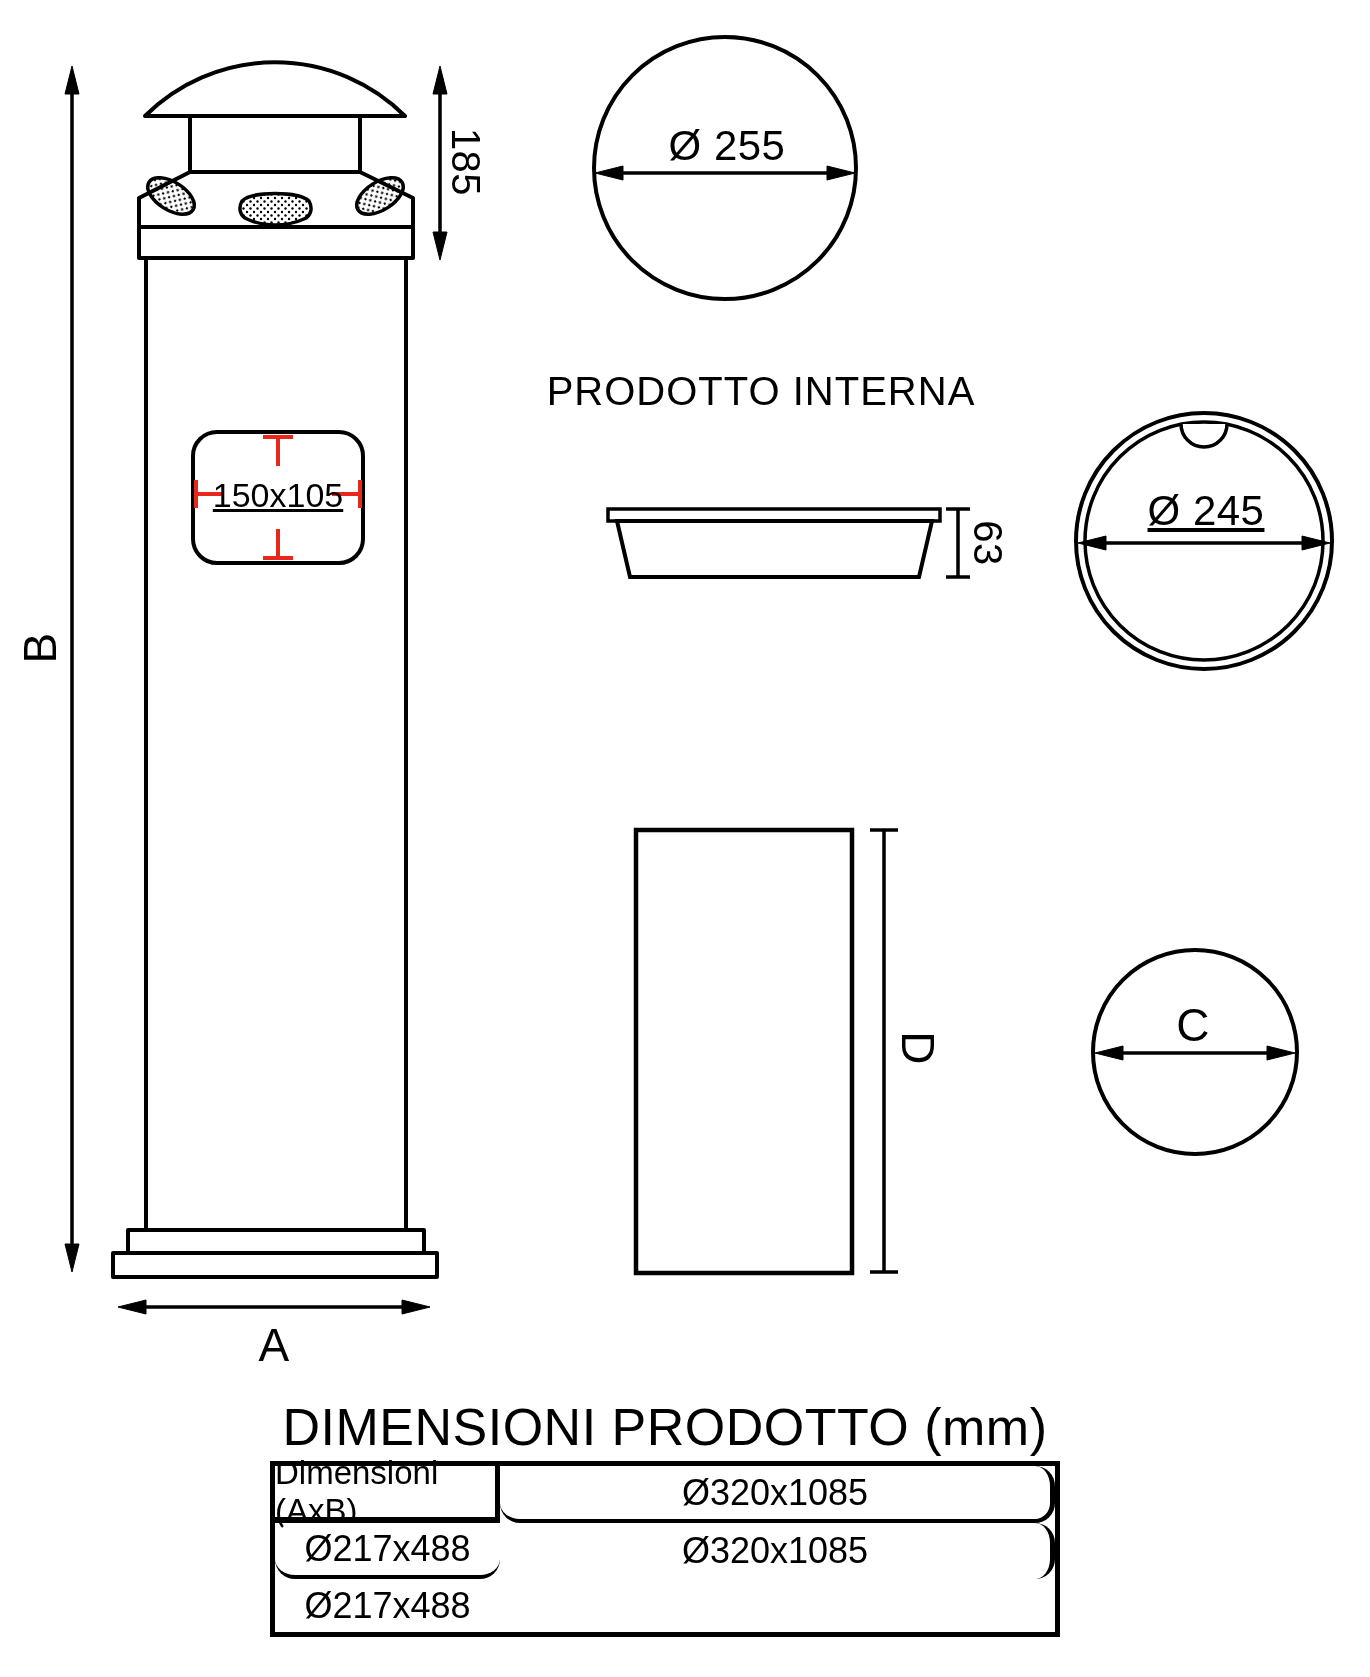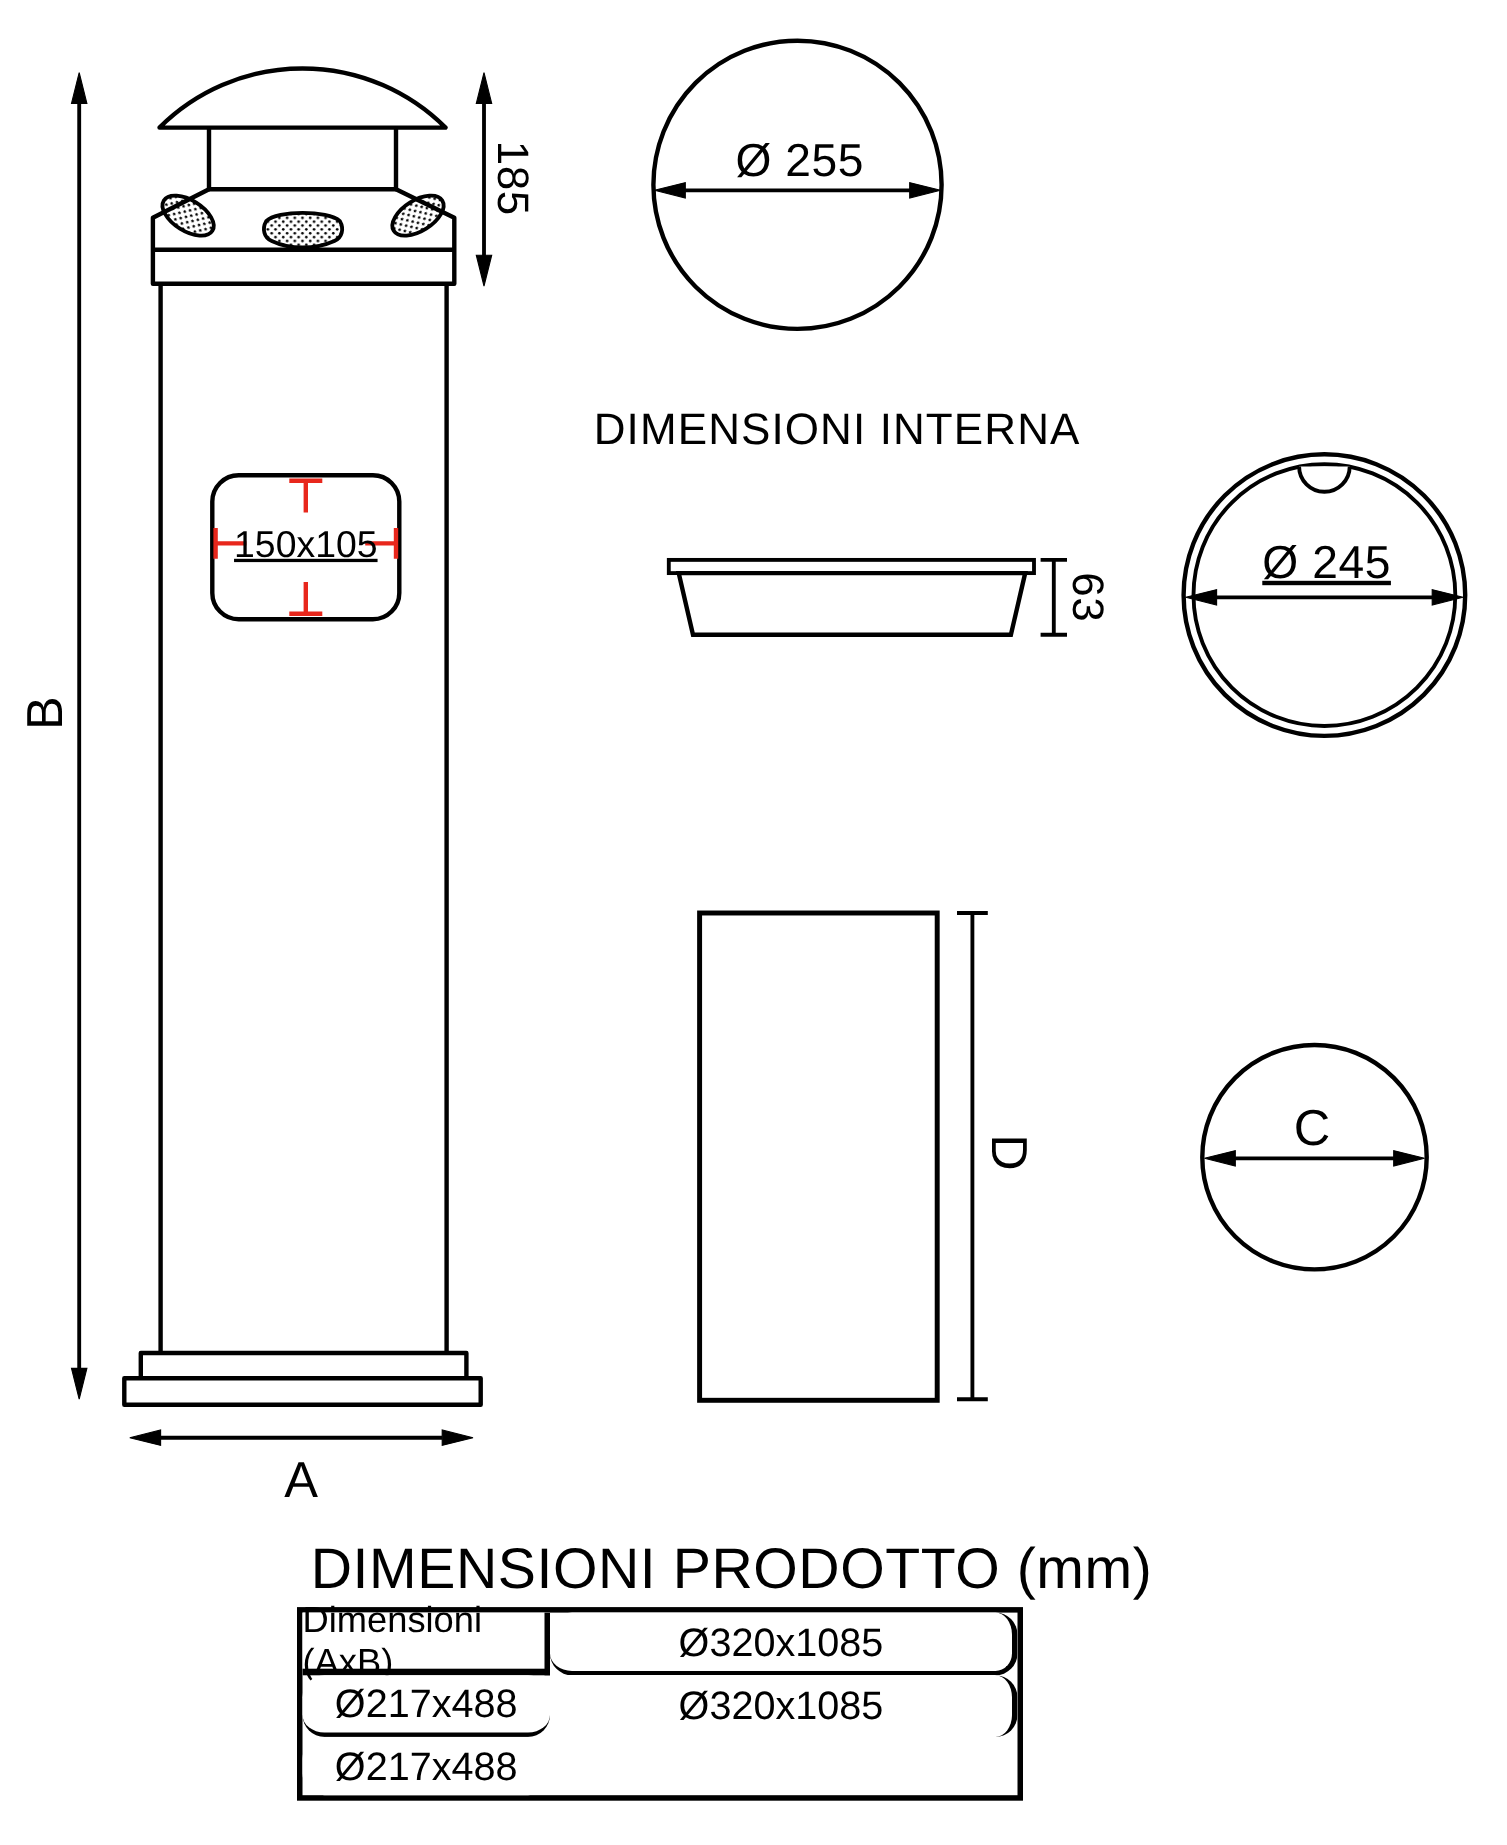--- a/index.html
+++ b/index.html
@@ -14,21 +14,21 @@
   }
   .rot-cw{transform:translate(-50%,-50%) rotate(90deg);}
   .rot-ccw{transform:translate(-50%,-50%) rotate(-90deg);}
   .dim-letter{font-size:46px;}
   .dim-num{font-size:40px;}
   .dia{font-size:42px;}
   .open-dim{font-size:34px;letter-spacing:0;text-decoration:underline;}
   .section-title{font-size:40px;letter-spacing:1px;}
   .table-title{font-size:52px;letter-spacing:.5px;}
   .spec-table{
-    position:absolute;left:270px;top:1461px;width:660px;height:176px;
+    position:absolute;left:270px;top:1461px;width:790px;height:176px;
     box-sizing:border-box;border:5px solid #000;background:#fff;
     display:grid;grid-template-columns:225px 1fr;grid-template-rows:57px 56px 1fr;
   }
   .cell{
     display:flex;align-items:center;justify-content:center;
     box-sizing:border-box;background:#fff;
   }
   .cell.c1{border-right:5px solid #000;}
   .cell.hdr{border-bottom:6px solid #000;font-size:33px;}
   .cell.r1{border-bottom:4px solid #000;}
@@ -140,21 +140,21 @@
   <div class="lbl rot-ccw dim-letter" style="left:40px;top:648px;">B</div>
 
   <div class="lbl dim-letter" style="left:274px;top:1345px;">A</div>
 
   <div class="lbl rot-cw dim-num" style="left:466px;top:162px;">185</div>
 
   <div class="lbl open-dim" style="left:278px;top:495px;">150x105</div>
 
   <div class="lbl dia" style="left:727px;top:146px;">Ø 255</div>
 
-  <div class="lbl section-title" style="left:761px;top:391px;">DIMENSIONI INTERNA</div>
+  <div class="lbl section-title" style="left:761px;top:391px;">PRODOTTO INTERNA</div>
 
   <div class="lbl dia" style="left:1206px;top:511px;text-decoration:underline;">Ø 245</div>
 
   <div class="lbl rot-cw dim-num" style="left:988px;top:543px;">63</div>
 
 
   <div class="lbl rot-cw dim-letter" style="left:918px;top:1048px;">D</div>
 
   <div class="lbl dim-letter" style="left:1193px;top:1025px;">C</div>
 

